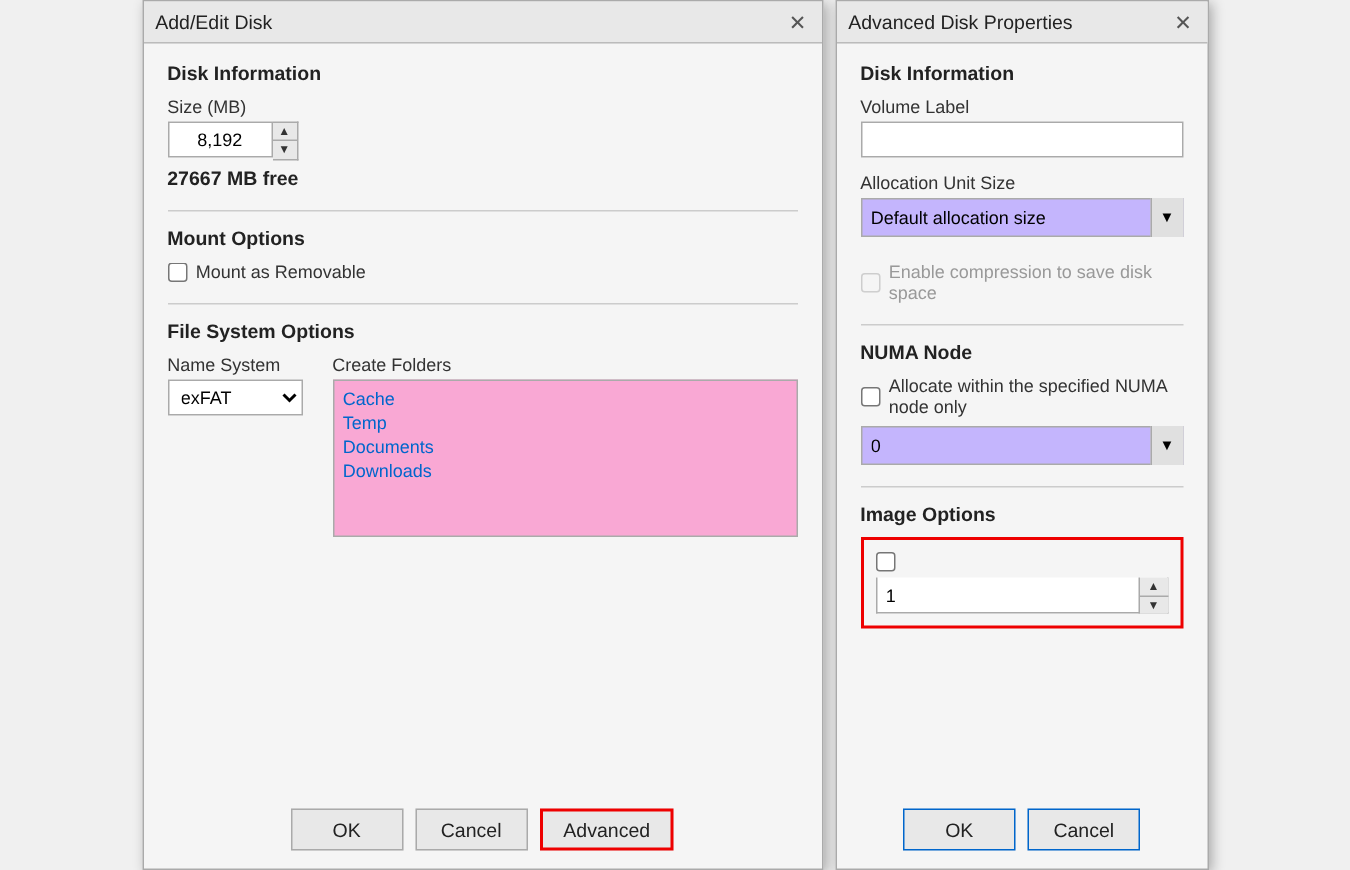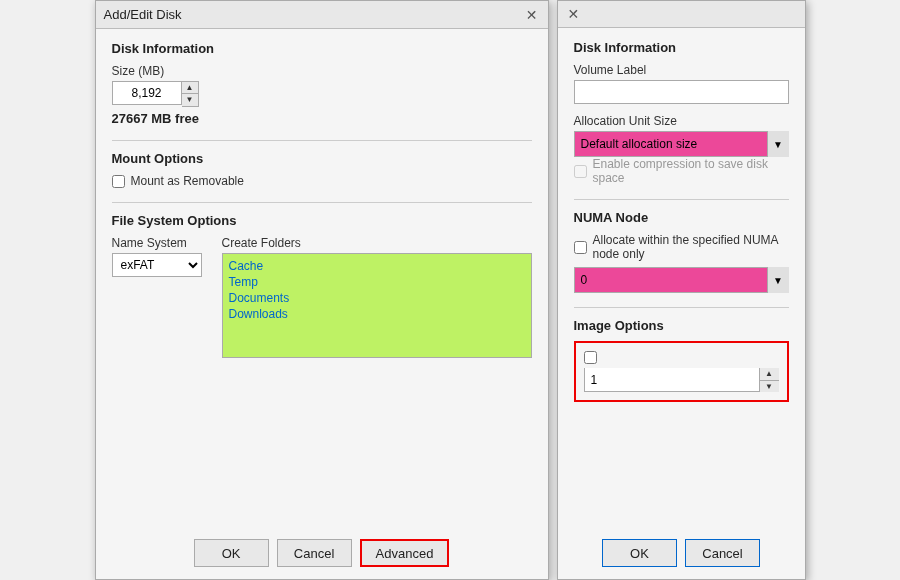--- a/index.html
+++ b/index.html
@@ -192,21 +192,21 @@
       display: flex;
       gap: 20px;
       align-items: flex-start;
     }
     .fs-col {
       display: flex;
       flex-direction: column;
     }
     .folders-list {
       border: 1px solid #aaa;
-      background: #bef264;
+      background: #f9a8d4;
       width: 310px;
       height: 105px;
       padding: 4px;
       font-size: 12px;
       overflow-y: auto;
     }
     .folder-item {
       color: #0066cc;
       padding: 1px 2px;
     }
@@ -242,21 +242,21 @@
     .dropdown-row {
       display: flex;
       align-items: center;
       width: 100%;
       position: relative;
     }
     .dropdown-full {
       width: 100%;
       height: 26px;
       border: 1px solid #aaa;
-      background: #ec4899;
+      background: #c4b5fd;
       padding: 2px 24px 2px 6px;
       font-size: 12px;
       appearance: none;
       cursor: pointer;
     }
     .dropdown-arrow {
       position: absolute;
       right: 0;
       top: 0;
       width: 22px;
@@ -402,20 +402,21 @@
     </div>
     <div class="dialog-footer">
       <button class="btn">OK</button>
       <button class="btn">Cancel</button>
       <button class="btn btn-advanced">Advanced</button>
     </div>
   </div>
 
   <div class="dialog dialog-right">
     <div class="dialog-titlebar">
+      <span class="titlebar-title">Advanced Disk Properties</span>
       <button class="close-btn">✕</button>
     </div>
     <div class="dialog-body">
 
       <div class="section">
         <div class="section-label">Disk Information</div>
 
         <span class="field-label">Volume Label</span>
         <input class="text-input-full" type="text" value="" style="margin-bottom: 10px;">
 
@@ -424,21 +425,21 @@
           <select class="dropdown-full">
             <option>Default allocation size</option>
             <option>512</option>
             <option>1024</option>
             <option>2048</option>
             <option>4096</option>
           </select>
           <div class="dropdown-arrow">▼</div>
         </div>
 
-        <div class="checkbox-row" style="margin-top: 0;">
+        <div class="checkbox-row" style="margin-top: 16px;">
           <input type="checkbox" id="ec" disabled="" style="">
           <label for="ec" class="checkbox-label checkbox-label-disabled">Enable compression to save disk space</label>
         </div>
       </div>
 
       <hr class="section-divider">
 
       <div class="section">
         <div class="section-label">NUMA Node</div>
         <div class="checkbox-row">

